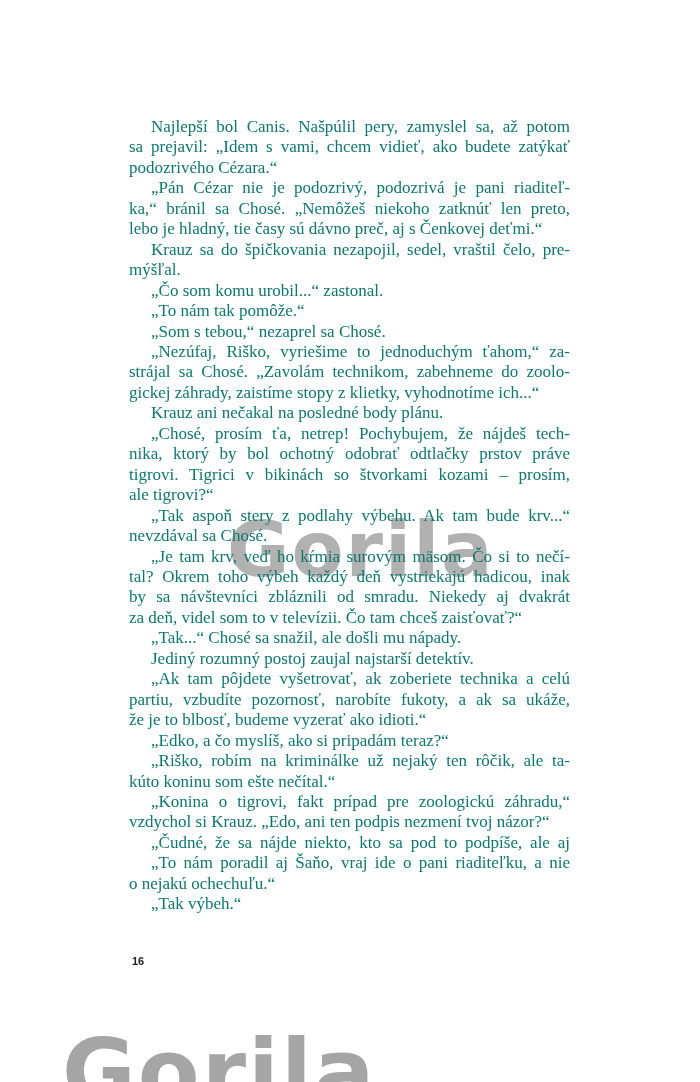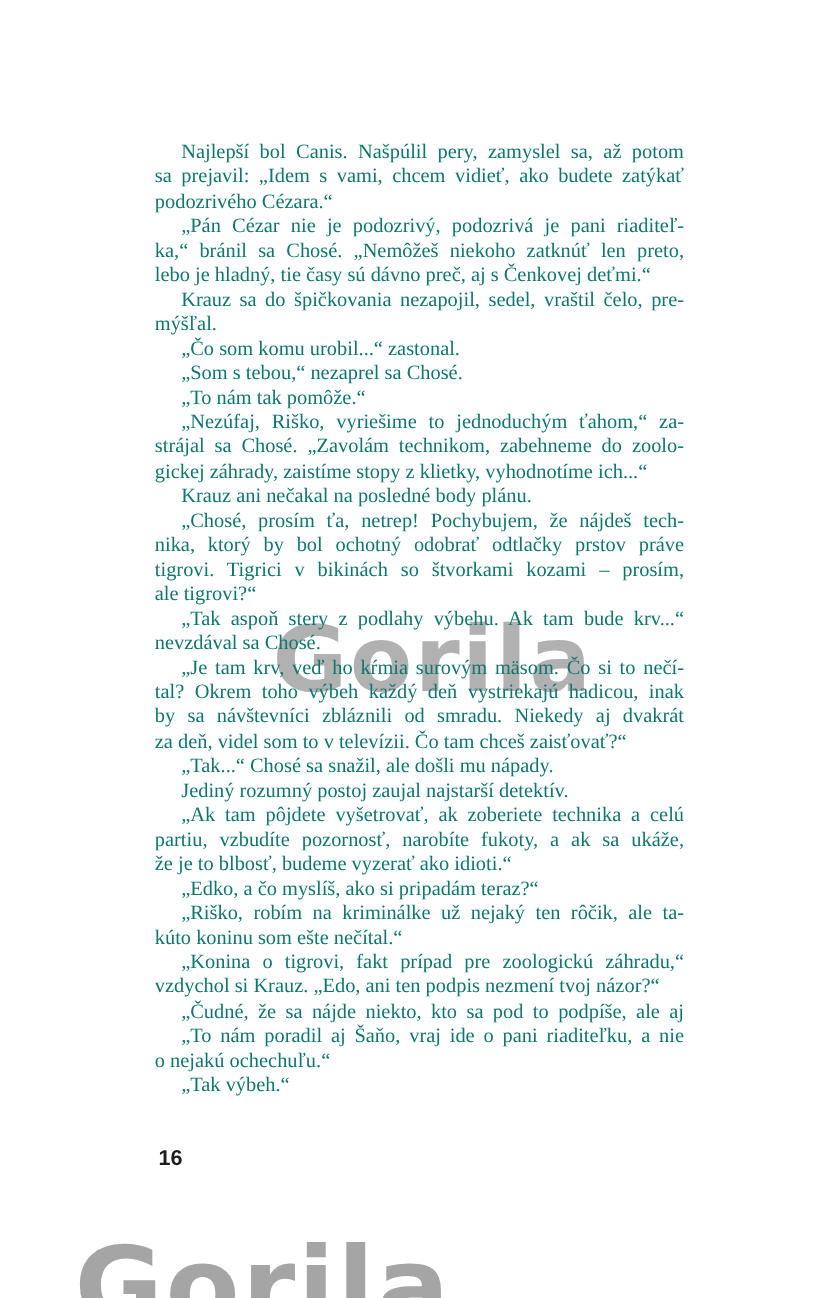--- a/index.html
+++ b/index.html
@@ -65,21 +65,21 @@
   }
   .line.end { text-align-last: left; }
   .line.first { text-indent: 22px; }
   .page-number {
     position: absolute;
     left: 132px;
     top: 955px;
     z-index: 2;
     font-family: "Liberation Sans", sans-serif;
     font-weight: bold;
-    font-size: 18px;
+    font-size: 11px;
     color: #1d1d1d;
   }
 </style>
 </head>
 <body>
 
 <div class="page">
 
   <div class="watermark-mid">Gorila</div>
 
@@ -95,24 +95,24 @@
         <div class="line end">lebo je hladný, tie časy sú dávno preč, aj s Čenkovej deťmi.“</div>
       </div>
       <div class="para">
         <div class="line first">Krauz sa do špičkovania nezapojil, sedel, vraštil čelo, pre-</div>
         <div class="line end">mýšľal.</div>
       </div>
       <div class="para">
         <div class="line first end">„Čo som komu urobil...“ zastonal.</div>
       </div>
       <div class="para">
-        <div class="line first end">„Som s tebou,“ nezaprel sa Chosé.</div>
+        <div class="line first end">„To nám tak pomôže.“</div>
       </div>
       <div class="para">
-        <div class="line first end">„To nám tak pomôže.“</div>
+        <div class="line first end">„Som s tebou,“ nezaprel sa Chosé.</div>
       </div>
       <div class="para">
         <div class="line first">„Nezúfaj, Riško, vyriešime to jednoduchým ťahom,“ za-</div>
         <div class="line">strájal sa Chosé. „Zavolám technikom, zabehneme do zoolo-</div>
         <div class="line end">gickej záhrady, zaistíme stopy z klietky, vyhodnotíme ich...“</div>
       </div>
       <div class="para">
         <div class="line first end">Krauz ani nečakal na posledné body plánu.</div>
       </div>
       <div class="para">

